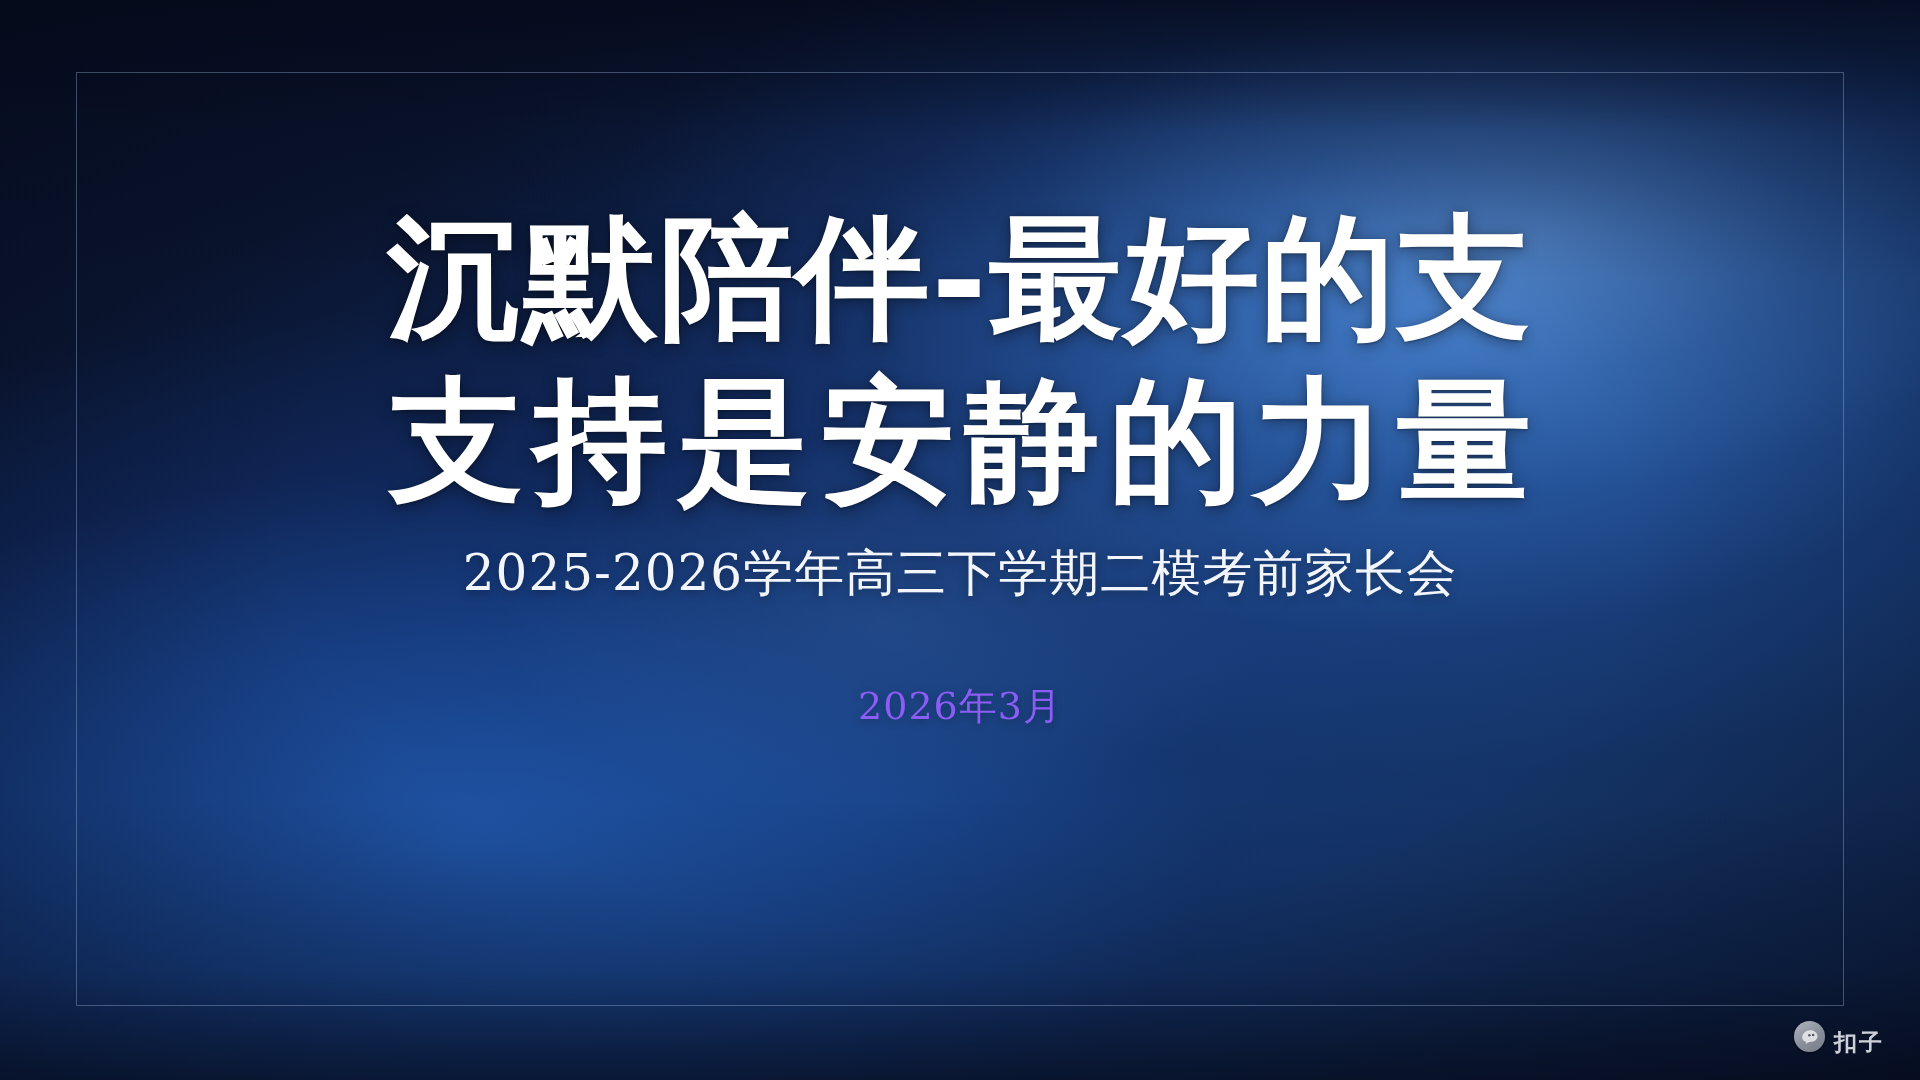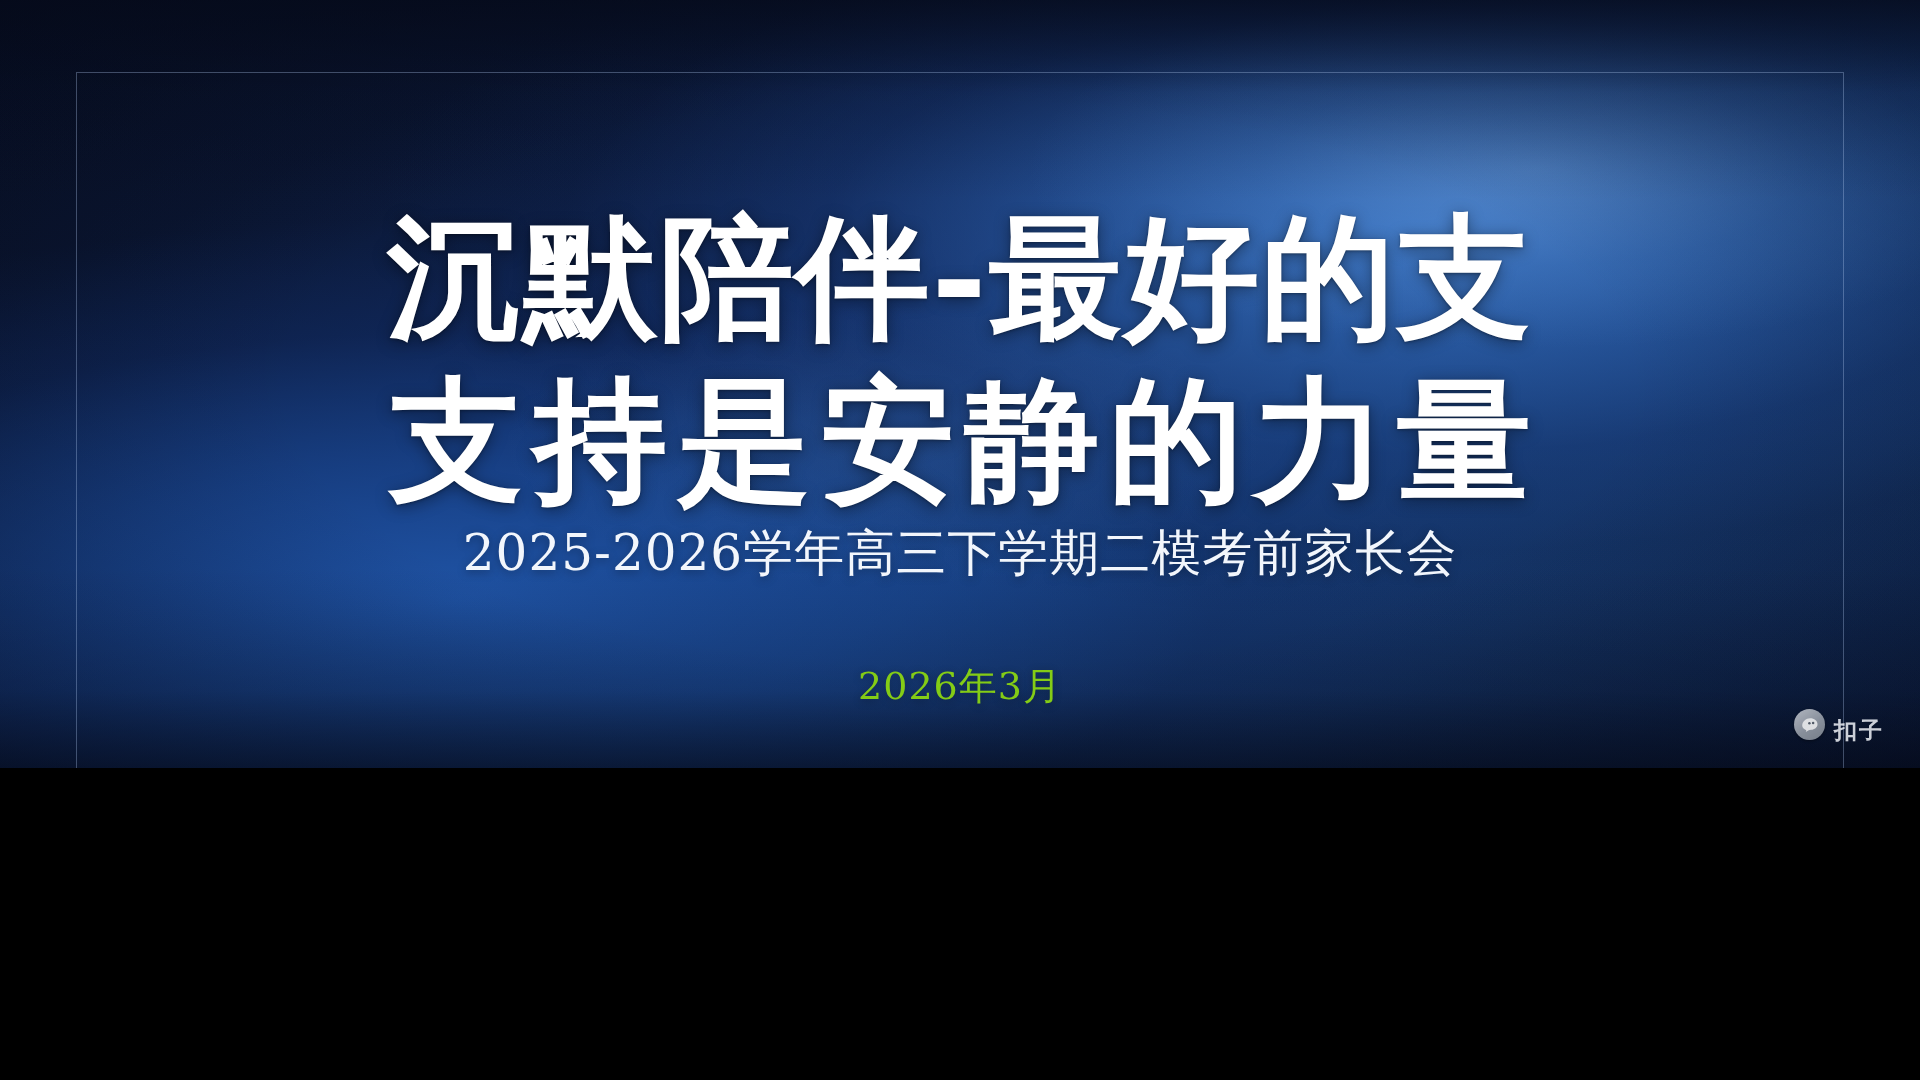--- a/index.html
+++ b/index.html
@@ -10,21 +10,21 @@
   body {
     width: 1920px;
     height: 1080px;
     overflow: hidden;
     font-family: "Liberation Sans", sans-serif;
   }
 
   .slide {
     position: relative;
     width: 1920px;
-    height: 768px;
+    height: 1080px;
     overflow: hidden;
     background-color: #0b1530;
   }
 
   
   .bg-base {
     position: absolute;
     inset: 0;
     background:
       radial-gradient(ellipse 62% 58% at 74% 30%,
@@ -115,36 +115,37 @@
     text-shadow: 0 3px 16px rgba(0,0,0,0.40), 0 1px 3px rgba(0,0,0,0.35);
     white-space: nowrap;
   }
   .title-line.second {
     letter-spacing: 10px;
     padding-left: 10px;
     text-align: center;
   }
 
   .subtitle {
+    margin-top: 20px;
     font-family: "DejaVu Serif", "Liberation Serif", serif;
     font-weight: 400;
     font-size: 50px;
     line-height: 1.2;
     color: #f2f6fc;
     letter-spacing: 1px;
     text-shadow: 0 2px 10px rgba(0,0,0,0.34);
     white-space: nowrap;
   }
 
   .date {
     margin-top: 78px;
     font-family: "DejaVu Serif", "Liberation Serif", serif;
     font-weight: 400;
     font-size: 38px;
-    color: #84cc16;
+    color: #8b5cf6;
     letter-spacing: 1px;
     text-shadow: 0 2px 8px rgba(0,0,0,0.32);
     white-space: nowrap;
   }
 
   
   .watermark {
     position: absolute;
     right: 36px;
     bottom: 22px;

